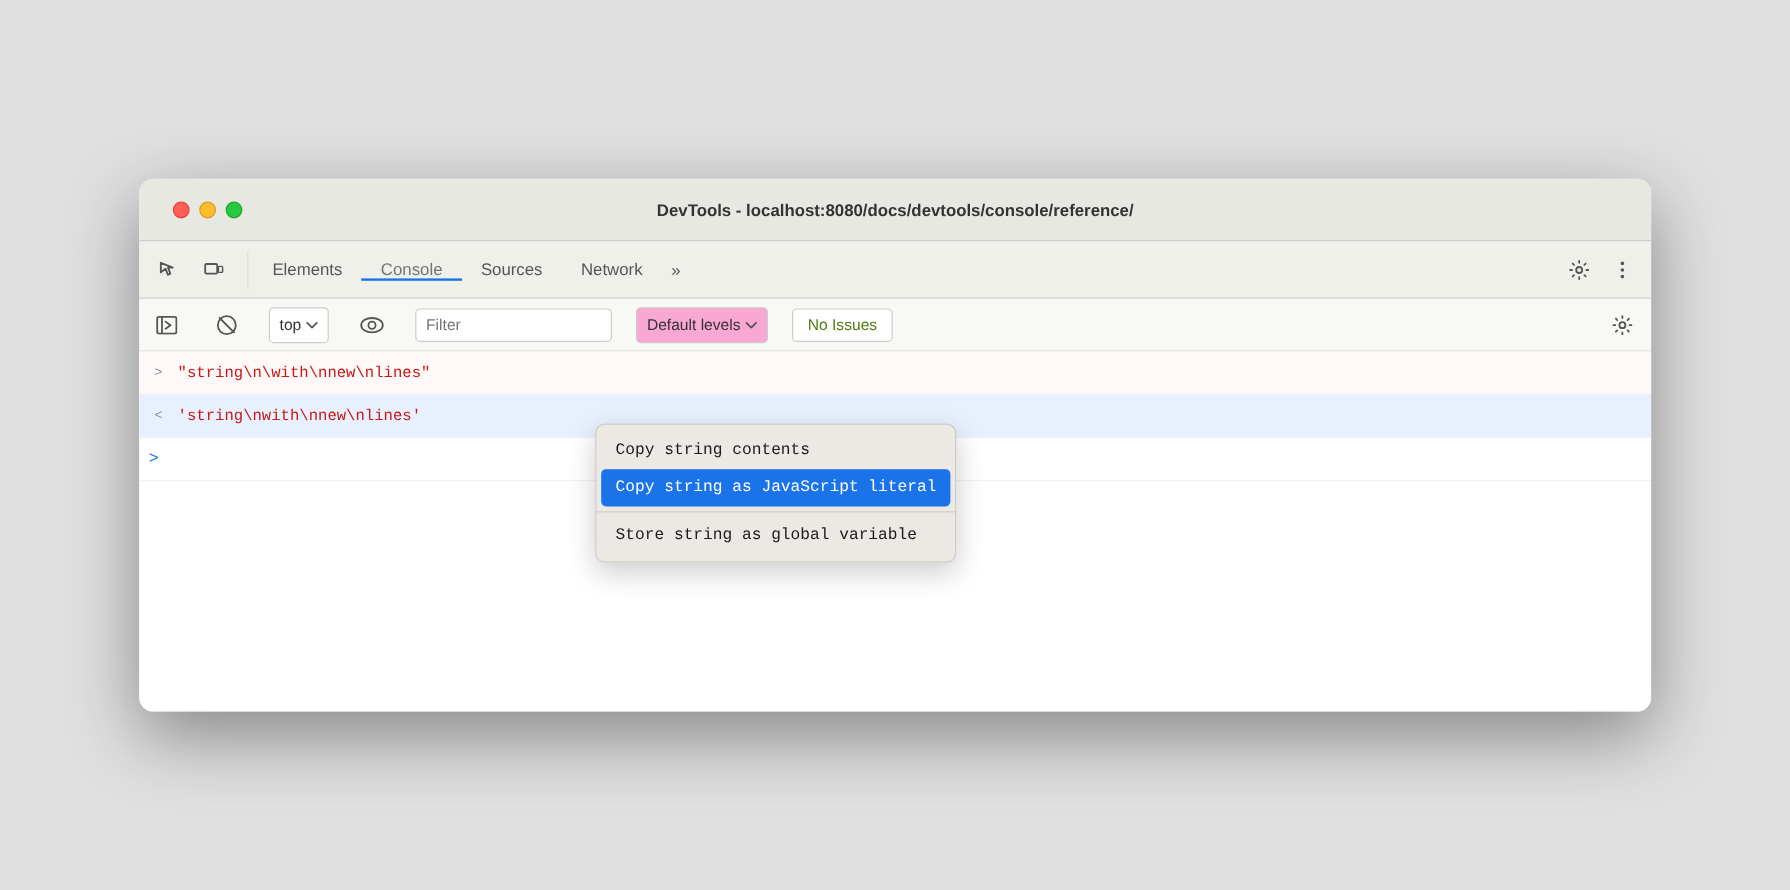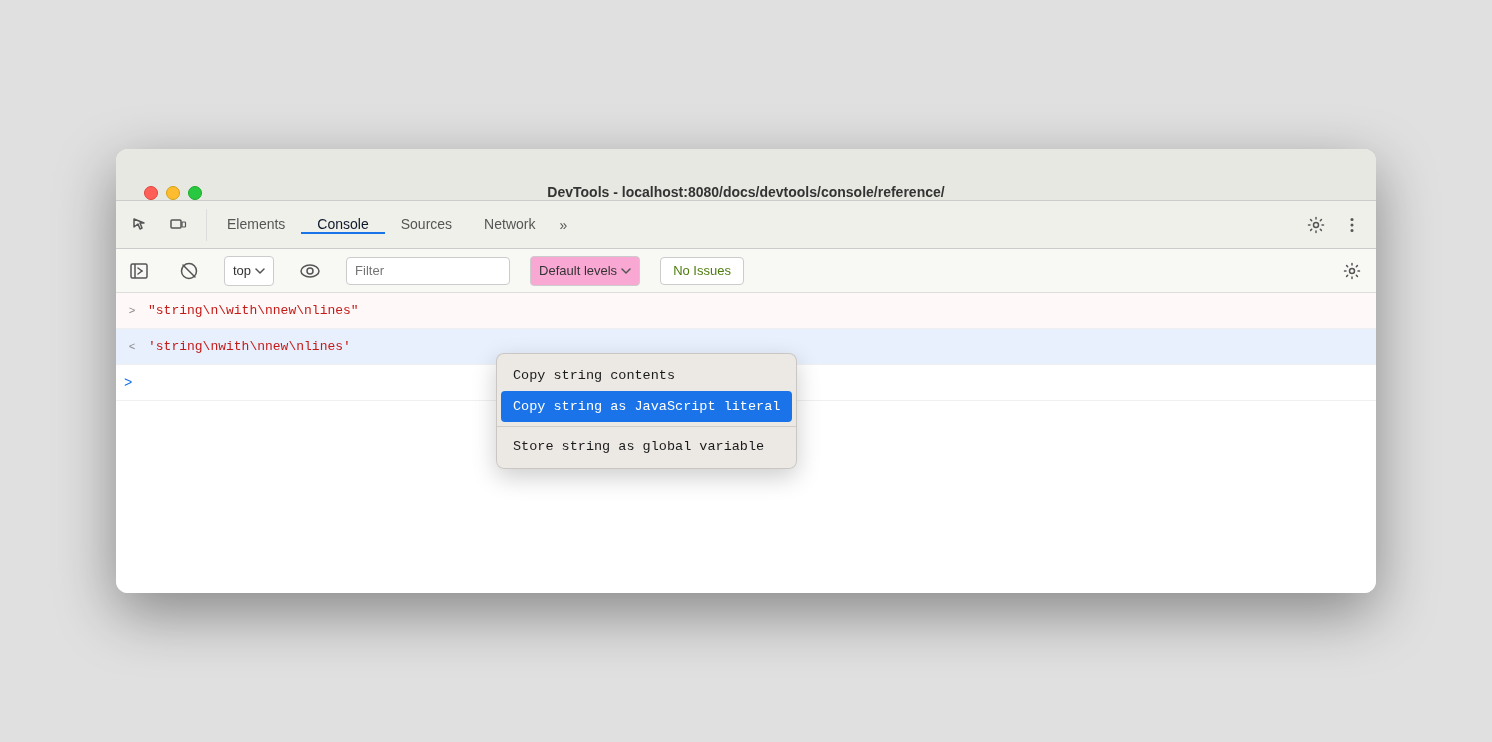--- a/index.html
+++ b/index.html
@@ -16,21 +16,21 @@
       background: #f5f5f0;
       border-radius: 12px;
       box-shadow: 0 20px 60px rgba(0,0,0,0.4);
       overflow: hidden;
     }
     
     .title-bar {
       background: #e8e8e3;
       height: 52px;
       display: flex;
-      align-items: flex-end;
+      align-items: center;
       padding: 0 28px;
       border-bottom: 1px solid #ccc;
       position: relative;
     }
     .traffic-lights {
       display: flex;
       gap: 8px;
       align-items: center;
     }
     .traffic-light {
@@ -86,21 +86,21 @@
       display: flex;
       align-items: center;
       padding: 0 16px;
       font-size: 14px;
       color: #555;
       cursor: pointer;
       border-bottom: 2px solid transparent;
       white-space: nowrap;
     }
     .tab.active {
-      color: #0f172a;
+      color: #737373;
       border-bottom: 2px solid #1a73e8;
     }
     .tab-bar-right {
       display: flex;
       align-items: center;
       gap: 4px;
       margin-left: auto;
     }
     .more-tabs {
       display: flex;

